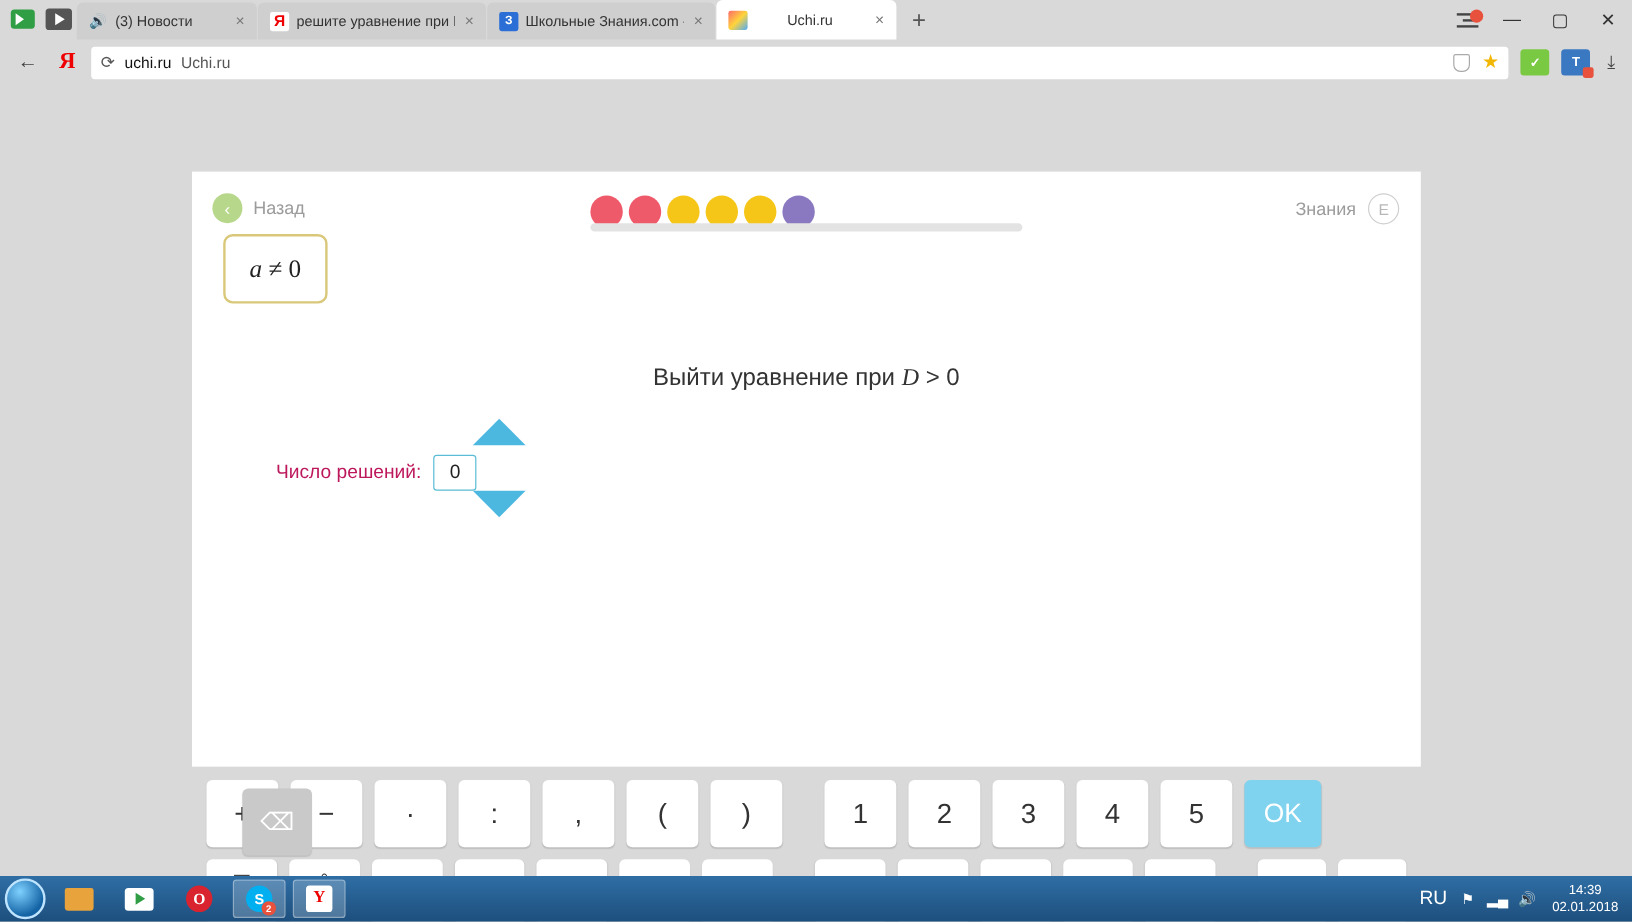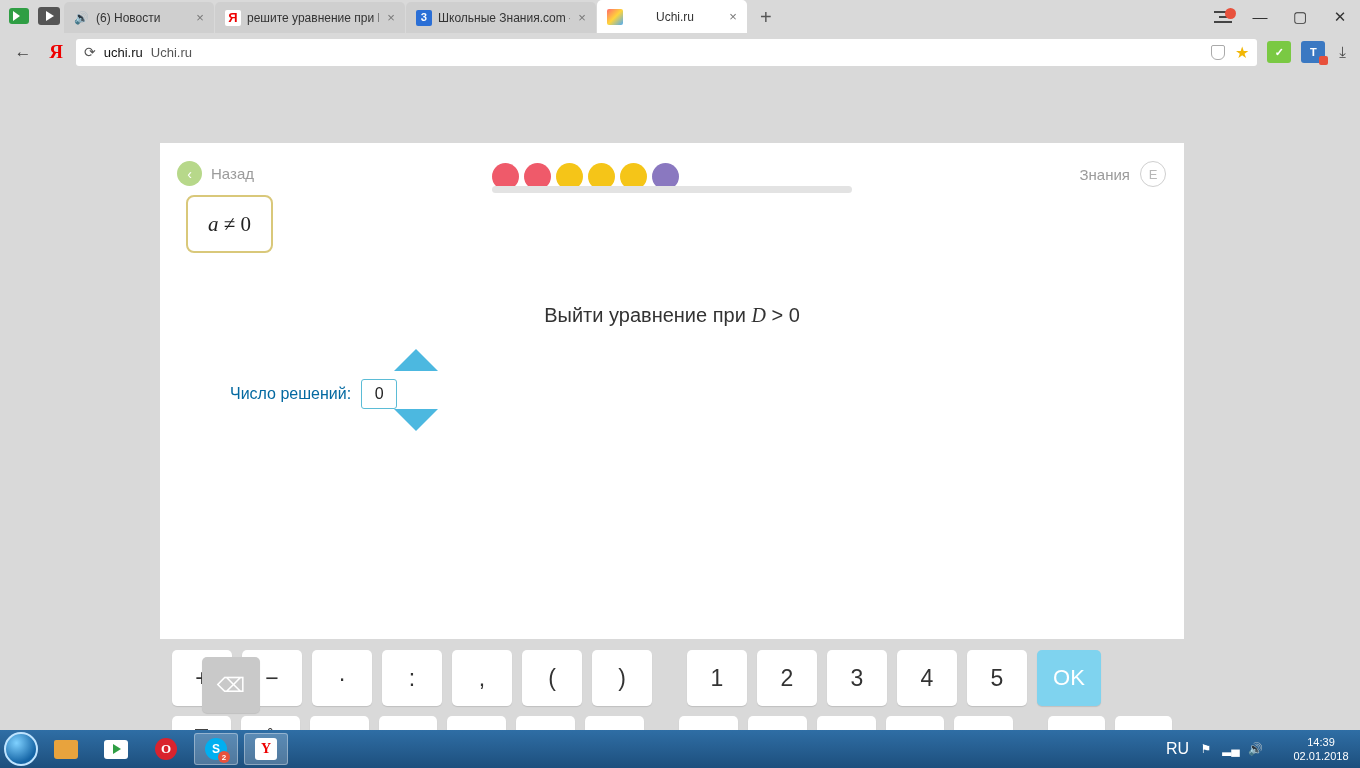--- a/index.html
+++ b/index.html
@@ -123,21 +123,21 @@
   .equation i { font-style:italic; }
   .equation sup { font-size:18px; vertical-align:super; }
 
   .prompt {
     position:absolute; left:0; right:0; top:161px; text-align:center;
     font-size:20px; color:#333;
   }
   .prompt i { font-family:"Liberation Serif", serif; font-style:italic; }
 
   .answer-row { position:absolute; left:70px; top:236px; display:flex; align-items:center; gap:10px; }
-  .answer-label { font-size:16px; color:#0369a1; }
+  .answer-label { font-size:16px; color:#be185d; }
   .numfield {
     width:36px; height:30px; border:1px solid #5bbcd6; border-radius:3px;
     display:flex; align-items:center; justify-content:center; font-size:16px; color:#222; background:#fff;
   }
   .spinner { position:absolute; left:234px; top:206px; width:44px; display:flex; flex-direction:column; align-items:center; gap:38px; }
   .tri-up { width:0; height:0; border-left:22px solid transparent; border-right:22px solid transparent; border-bottom:22px solid #4cb8e0; }
   .tri-dn { width:0; height:0; border-left:22px solid transparent; border-right:22px solid transparent; border-top:22px solid #4cb8e0; }
 
   .nosolutions {
     position:absolute; left:420px; top:237px; width:400px; text-align:center;
@@ -180,38 +180,38 @@
   .ic-exp { width:24px; height:19px; background:#e8a33d; border-radius:2px 2px 3px 3px; }
   .ic-media { width:24px; height:19px; background:#fff; border-radius:3px; position:relative; }
   .ic-media:after { content:""; position:absolute; left:9px; top:4px; border-left:8px solid #2f9e44; border-top:5px solid transparent; border-bottom:5px solid transparent; }
   .ic-opera { width:22px; height:22px; border-radius:50%; background:#d9232e; color:#fff; display:flex; align-items:center; justify-content:center; font-weight:bold; font-size:13px; font-family:"Liberation Serif",serif;}
   .ic-skype { width:22px; height:22px; border-radius:50%; background:#00aff0; color:#fff; display:flex; align-items:center; justify-content:center; font-weight:bold; font-size:12px; position:relative; }
   .ic-skype .badge { position:absolute; right:-3px; bottom:-3px; width:12px; height:12px; border-radius:50%; background:#e8513c; font-size:8px; display:flex; align-items:center; justify-content:center; }
   .ic-yb { width:22px; height:22px; border-radius:3px; background:#fff; color:#e00; display:flex; align-items:center; justify-content:center; font-weight:bold; font-size:14px; font-family:"Liberation Serif",serif; }
   .tray { margin-left:auto; display:flex; align-items:center; gap:9px; padding-right:8px; font-size:11px; }
   .tray .lang { font-size:16px; }
   .tray .ticon { width:16px; height:16px; display:flex; align-items:center; justify-content:center; font-size:12px; }
-  .clock { text-align:center; line-height:14px; font-size:11px; width:62px;margin-left:17px; }
+  .clock { text-align:center; line-height:14px; font-size:11px; width:62px; }
 </style>
 </head>
 <body>
 
 <div class="browser">
 
   <div class="tabstrip">
     <div class="favbtn">
         <div class="tv-icon"></div>
       </div>
     <div class="favbtn">
         <div class="play-icon"></div>
       </div>
 
     <div class="tab">
       <span class="tab-ico ico-speaker">🔊</span>
-      <span class="title">(6) Новости</span>
+      <span class="title">(3) Новости</span>
       <span class="tclose">×</span>
     </div>
     <div class="tab">
       <span class="tab-ico ico-ya">Я</span>
       <span class="title">решите уравнение при D&gt;</span>
       <span class="tclose">×</span>
     </div>
     <div class="tab">
       <span class="tab-ico ico-znan">З</span>
       <span class="title">Школьные Знания.com - Ре</span>

